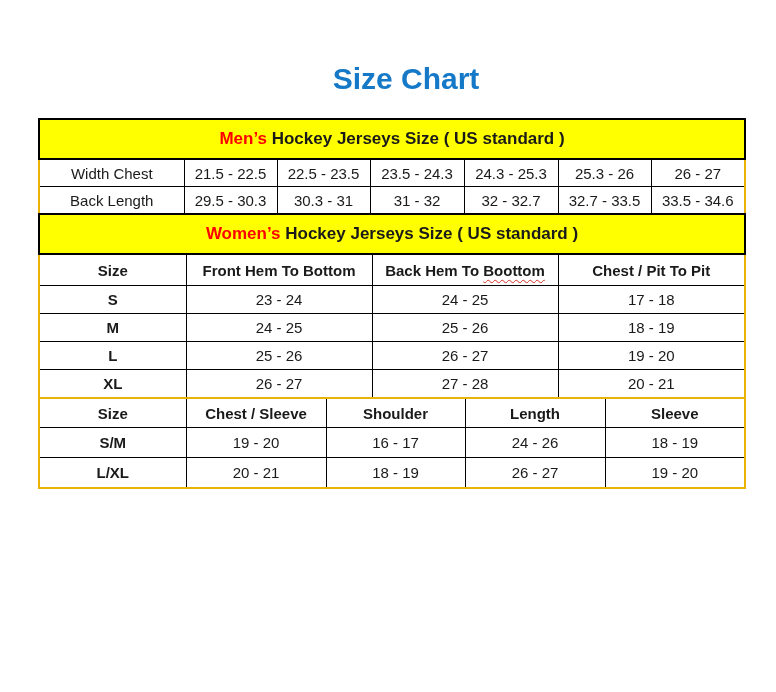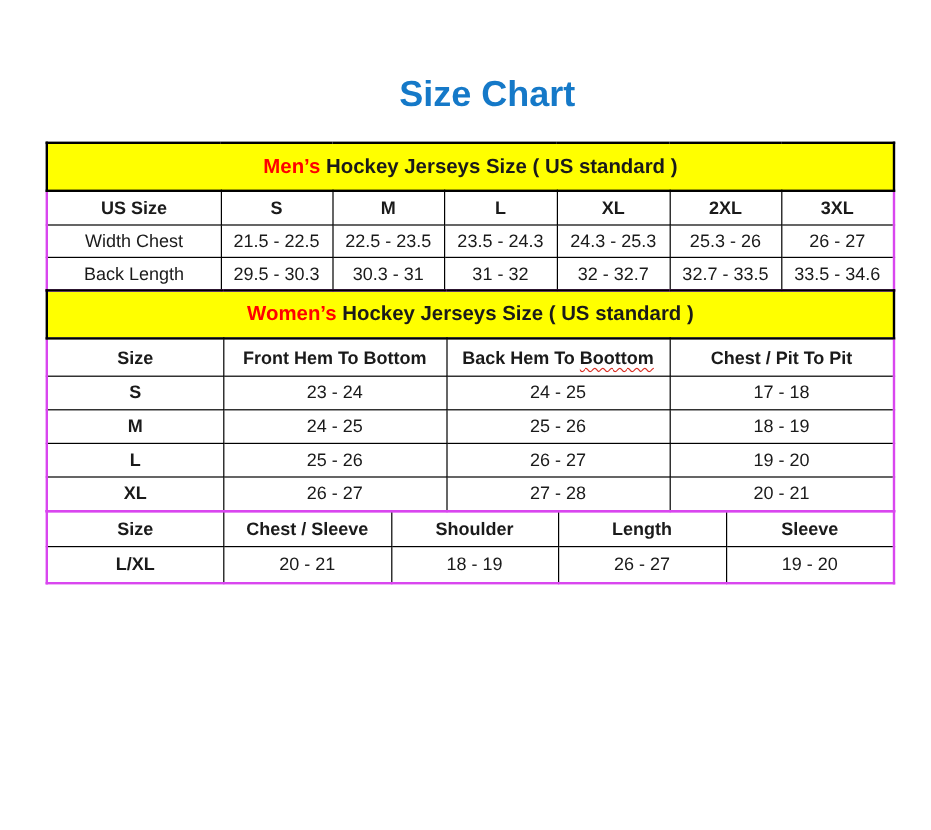--- a/index.html
+++ b/index.html
@@ -23,21 +23,21 @@
     padding-left: 36px;
   }
   .chart {
     margin: 22px 0 0 38px;
     width: 706px;
   }
   table.size-table {
     border-collapse: collapse;
     table-layout: fixed;
     width: 706px;
-    border: 2px solid #d946ef;
+    border: 2px solid #eab308;
   }
   table.size-table + table.size-table {
     margin-top: -2px;
   }
   td.band {
     background: #FFFF00;
     border: 2px solid #000;
     text-align: center;
     font-weight: bold;
     font-size: 17px;
@@ -86,29 +86,20 @@
         <col style="width:94px">
       <col style="width:94px">
         <col style="width:93px">
         <col style="width:94px">
     </colgroup>
     <tbody>
       <tr>
         <td class="band" colspan="7">
           <span class="highlight">Men’s</span><span> Hockey Jerseys Size ( US standard )</span>
         </td>
-      </tr>
-      <tr>
-        <th>US Size</th>
-        <th>S</th>
-        <th>M</th>
-        <th>L</th>
-        <th>XL</th>
-        <th>2XL</th>
-        <th>3XL</th>
       </tr>
       <tr>
         <td class="rowlabel">Width Chest</td>
         <td class="cell">21.5 - 22.5</td>
         <td class="cell">22.5 - 23.5</td>
         <td class="cell">23.5 - 24.3</td>
         <td class="cell">24.3 - 25.3</td>
         <td class="cell">25.3 - 26</td>
         <td class="cell">26 - 27</td>
       </tr>
@@ -180,20 +171,27 @@
     </colgroup>
     <tbody>
       <tr>
         <th>Size</th>
         <th>Chest / Sleeve</th>
         <th>Shoulder</th>
         <th>Length</th>
         <th>Sleeve</th>
       </tr>
       <tr>
+        <td class="rowlabel rowlabel-bold">S/M</td>
+        <td class="cell">19 - 20</td>
+        <td class="cell">16 - 17</td>
+        <td class="cell">24 - 26</td>
+        <td class="cell">18 - 19</td>
+      </tr>
+      <tr>
         <td class="rowlabel rowlabel-bold">L/XL</td>
         <td class="cell">20 - 21</td>
         <td class="cell">18 - 19</td>
         <td class="cell">26 - 27</td>
         <td class="cell">19 - 20</td>
       </tr>
     </tbody>
   </table>
 
 </div>

